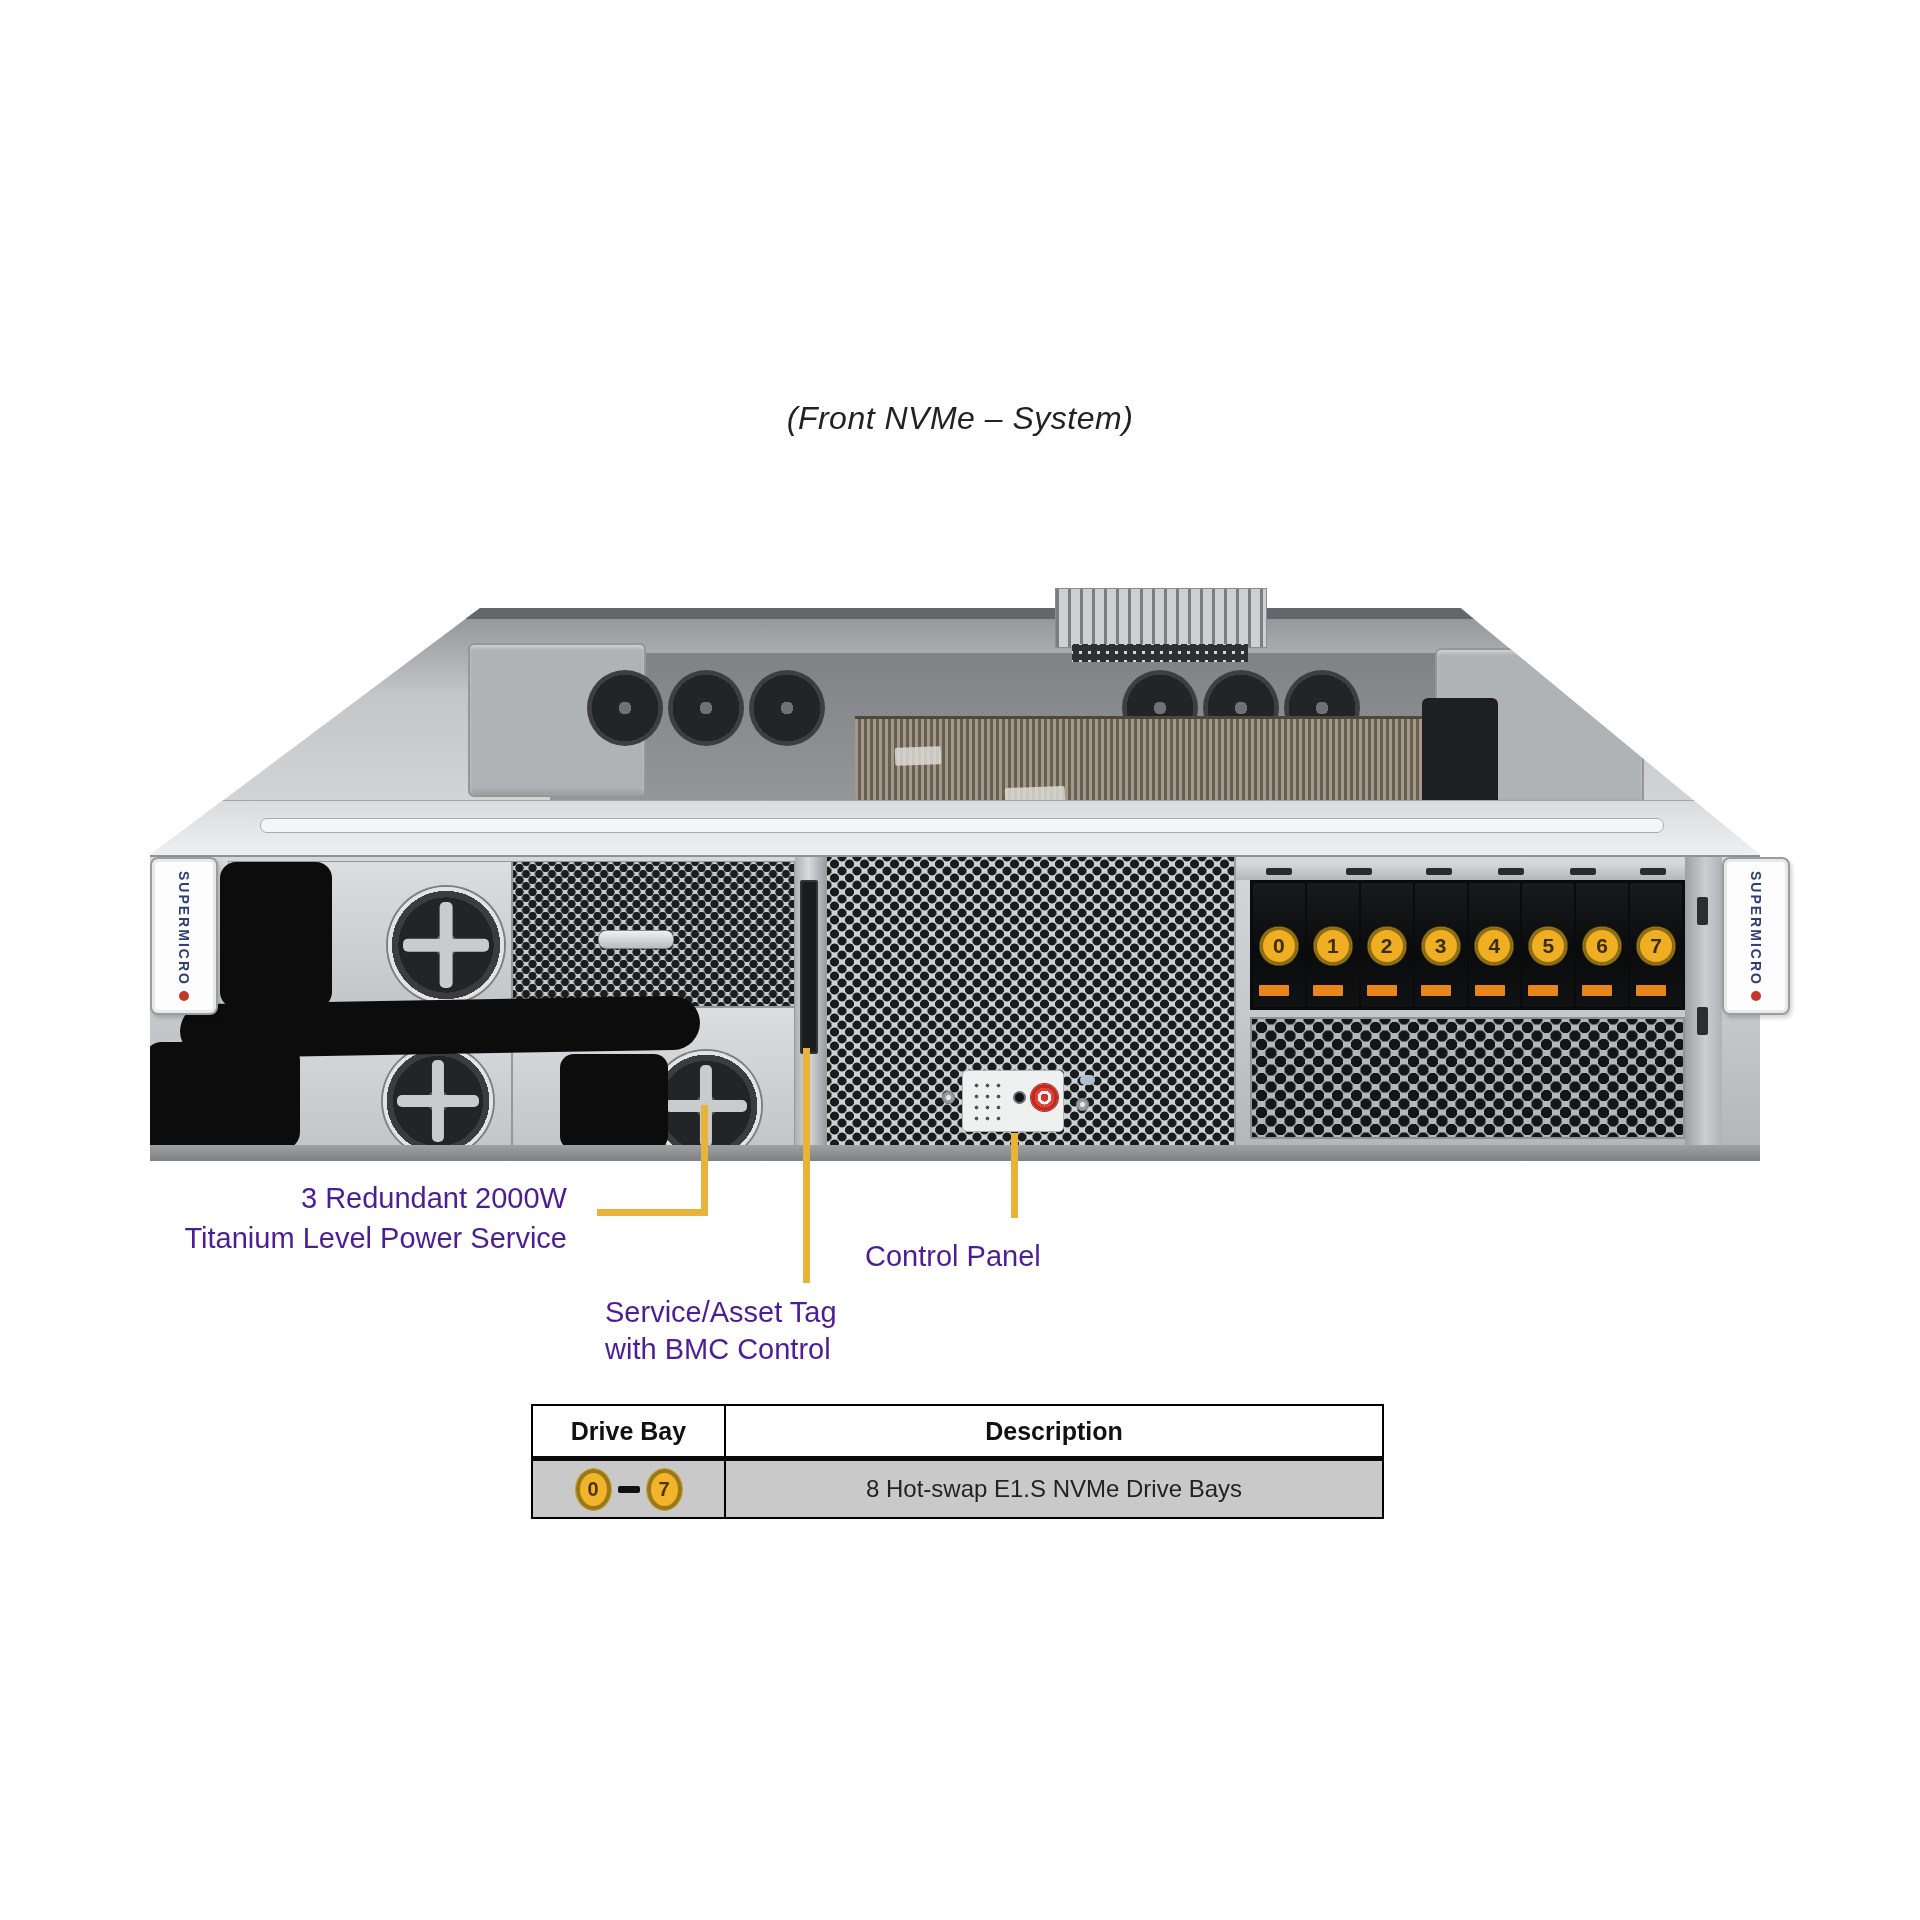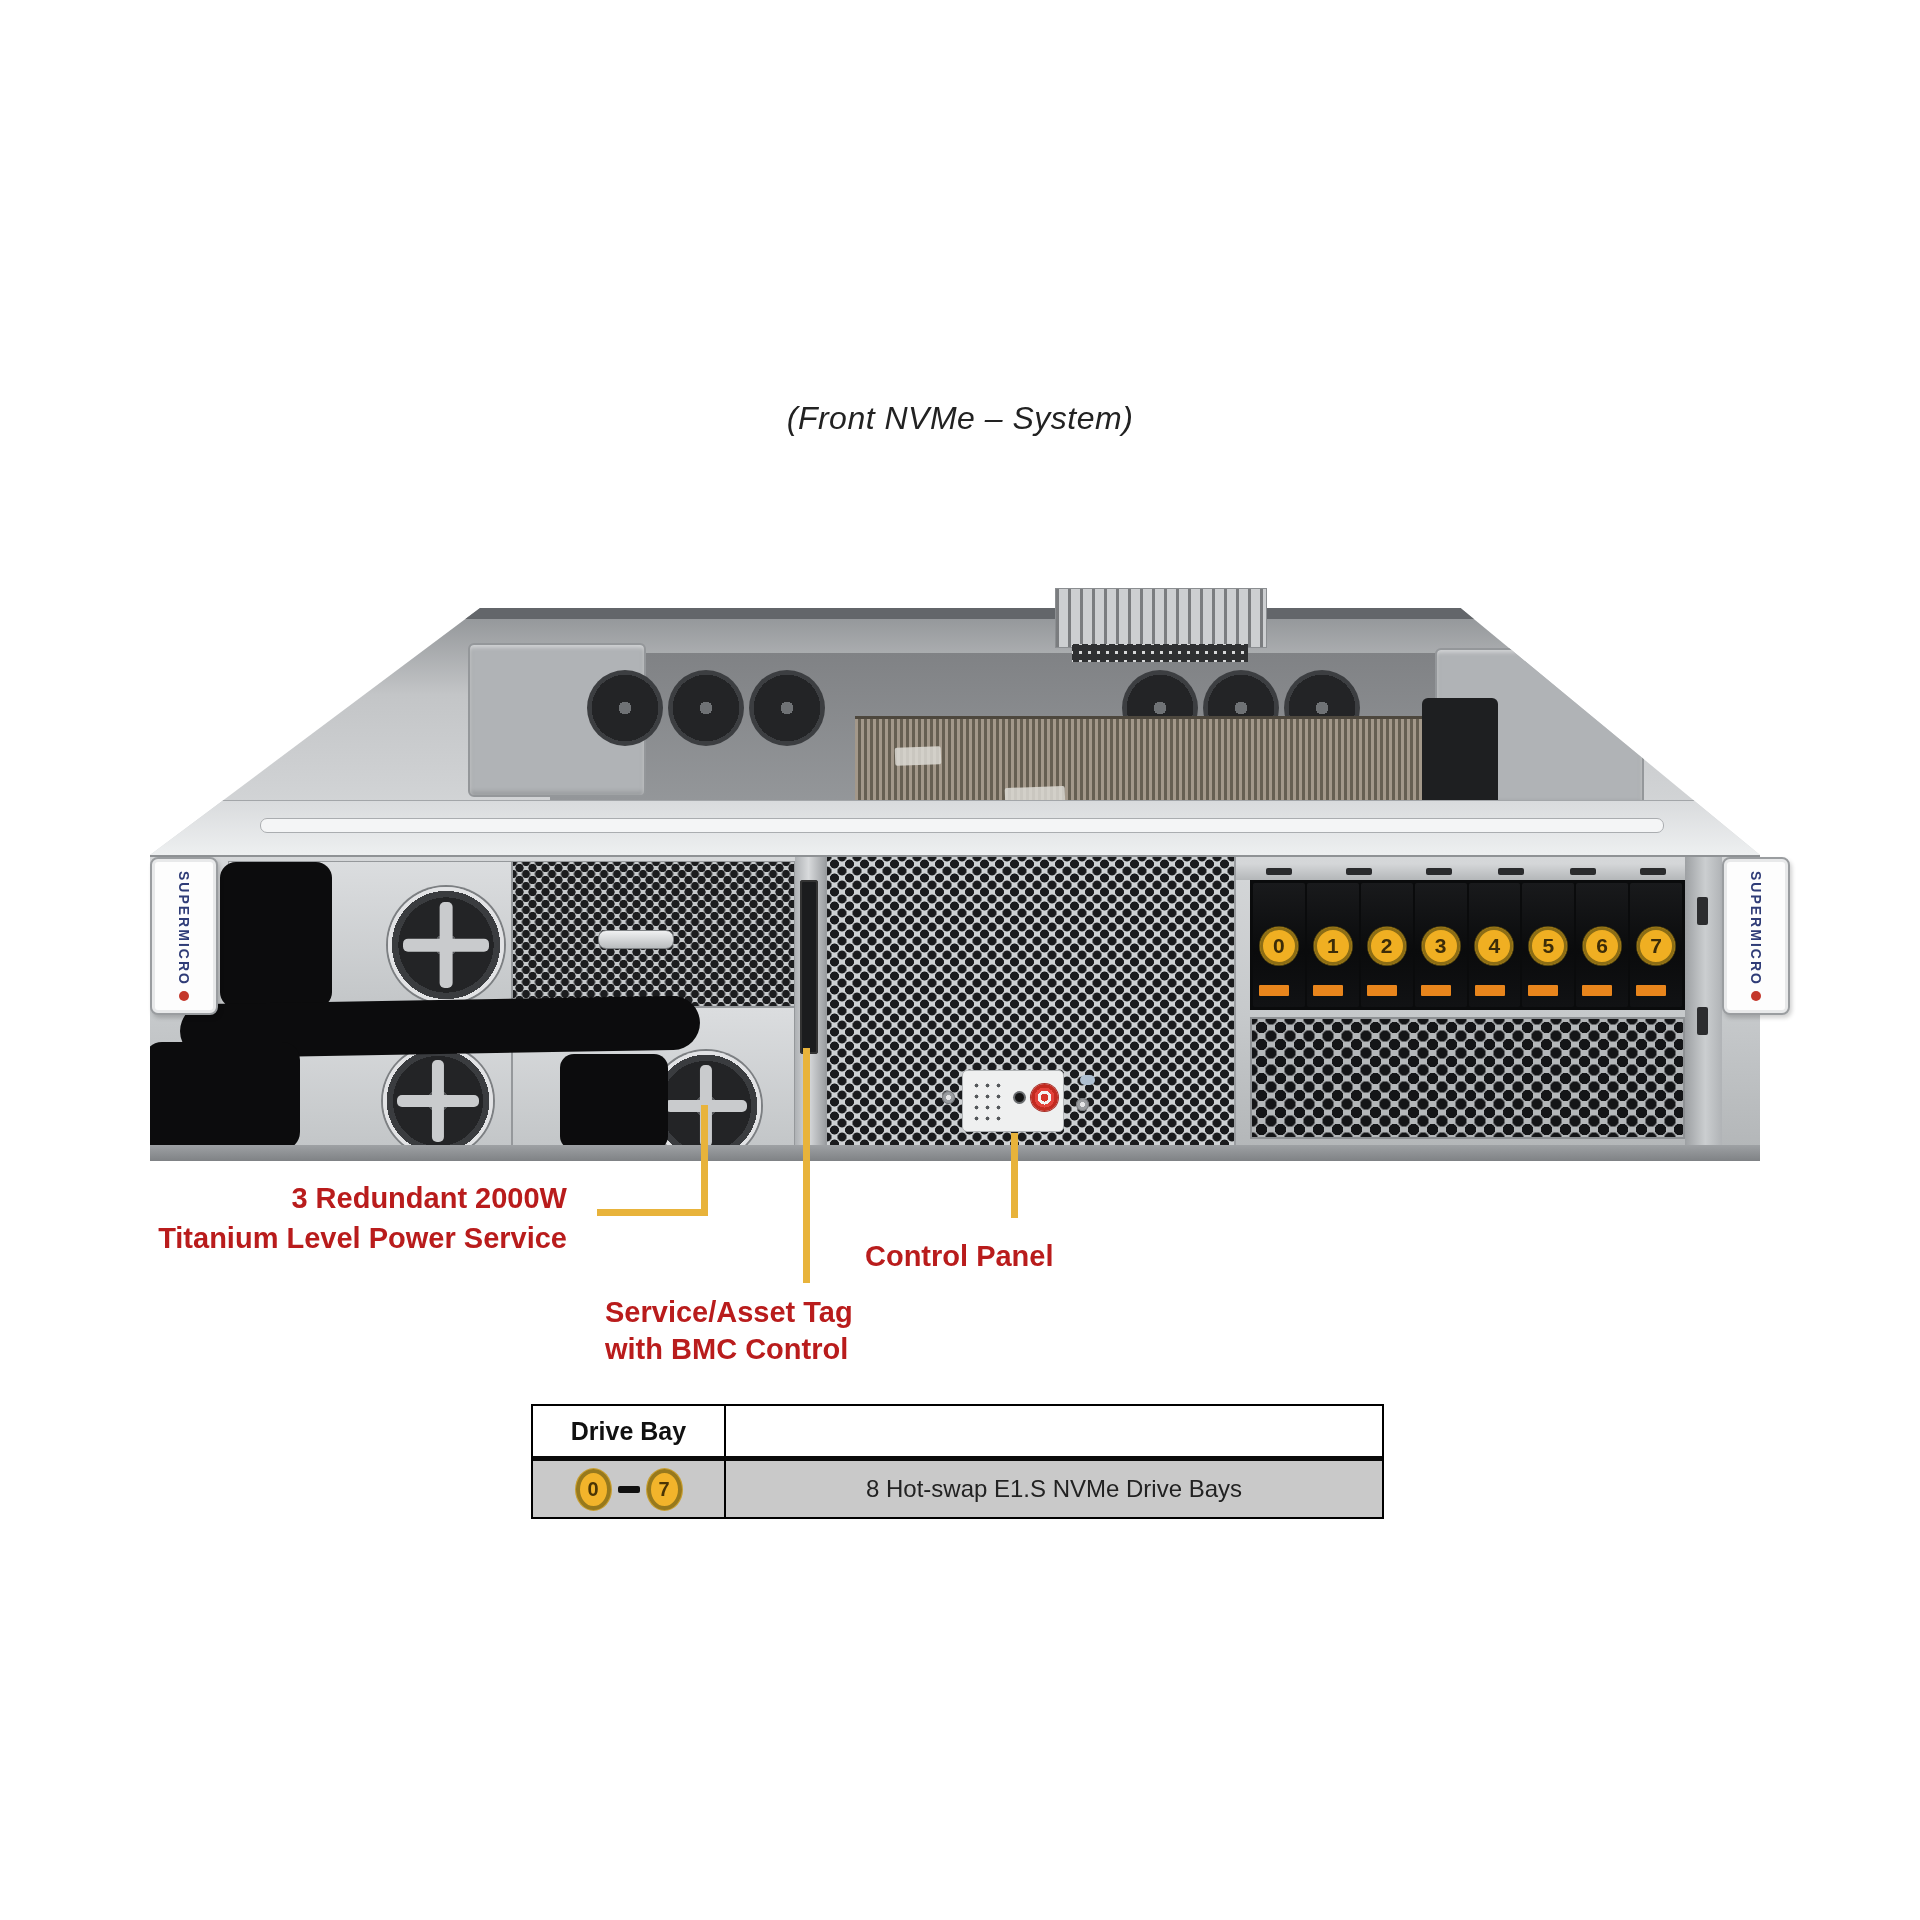--- a/index.html
+++ b/index.html
@@ -148,21 +148,21 @@
     box-shadow:inset 0 0 0 3px #e8e9ea, 2px 3px 4px rgba(0,0,0,.18);
     display:flex;flex-direction:column;align-items:center;justify-content:center;gap:5px;box-sizing:border-box;}
   .ear-left{left:150px;top:857px;}
   .ear-right{left:1722px;top:857px;}
   .ear-text{writing-mode:vertical-rl;font-weight:bold;font-size:14px;letter-spacing:2px;
     color:#2F3C77;white-space:nowrap;}
   .ear-dot{width:10px;height:10px;border-radius:50%;background:#C4372B;}
 
   
   .ann-line{background:#E8B33B;z-index:10;}
-  .ann-text{color:#b91c1c;font-size:29px;line-height:40px;z-index:10;font-weight:bold;}
+  .ann-text{color:#4c1d95;font-size:29px;line-height:40px;z-index:10;}
   .ann-psu{left:120px;top:1178px;width:447px;text-align:right;}
   .ann-service{left:605px;top:1294px;width:400px;line-height:37px;}
   .ann-control{left:865px;top:1236px;width:300px;text-align:left;}
   .line-psu-h{left:597px;top:1209px;width:111px;height:7px;}
   .line-psu-v{left:701px;top:1105px;width:7px;height:111px;}
   .line-service{left:803px;top:1048px;width:7px;height:235px;}
   .line-control{left:1011px;top:1133px;width:7px;height:85px;}
 
   
   .spec-table{left:531px;top:1404px;width:849px;border:2px solid #000;z-index:5;background:#fff;}
@@ -327,20 +327,21 @@
 </div>
 <div class="abs ann-text ann-control">Control Panel</div>
 <div class="abs ann-text ann-service">
   <div>Service/Asset Tag</div>
   <div>with BMC Control</div>
 </div>
 
 <div class="abs spec-table">
   <div class="t-row t-head">
     <div class="t-cell c1">Drive Bay</div>
+    <div class="t-cell">Description</div>
   </div>
   <div class="t-row t-body">
     <div class="t-cell c1">
       <div class="c1-group">
         <div class="bay-oval">0</div>
         <div class="bay-dash"></div>
         <div class="bay-oval">7</div>
       </div>
     </div>
     <div class="t-cell">8 Hot-swap E1.S NVMe Drive Bays</div>

